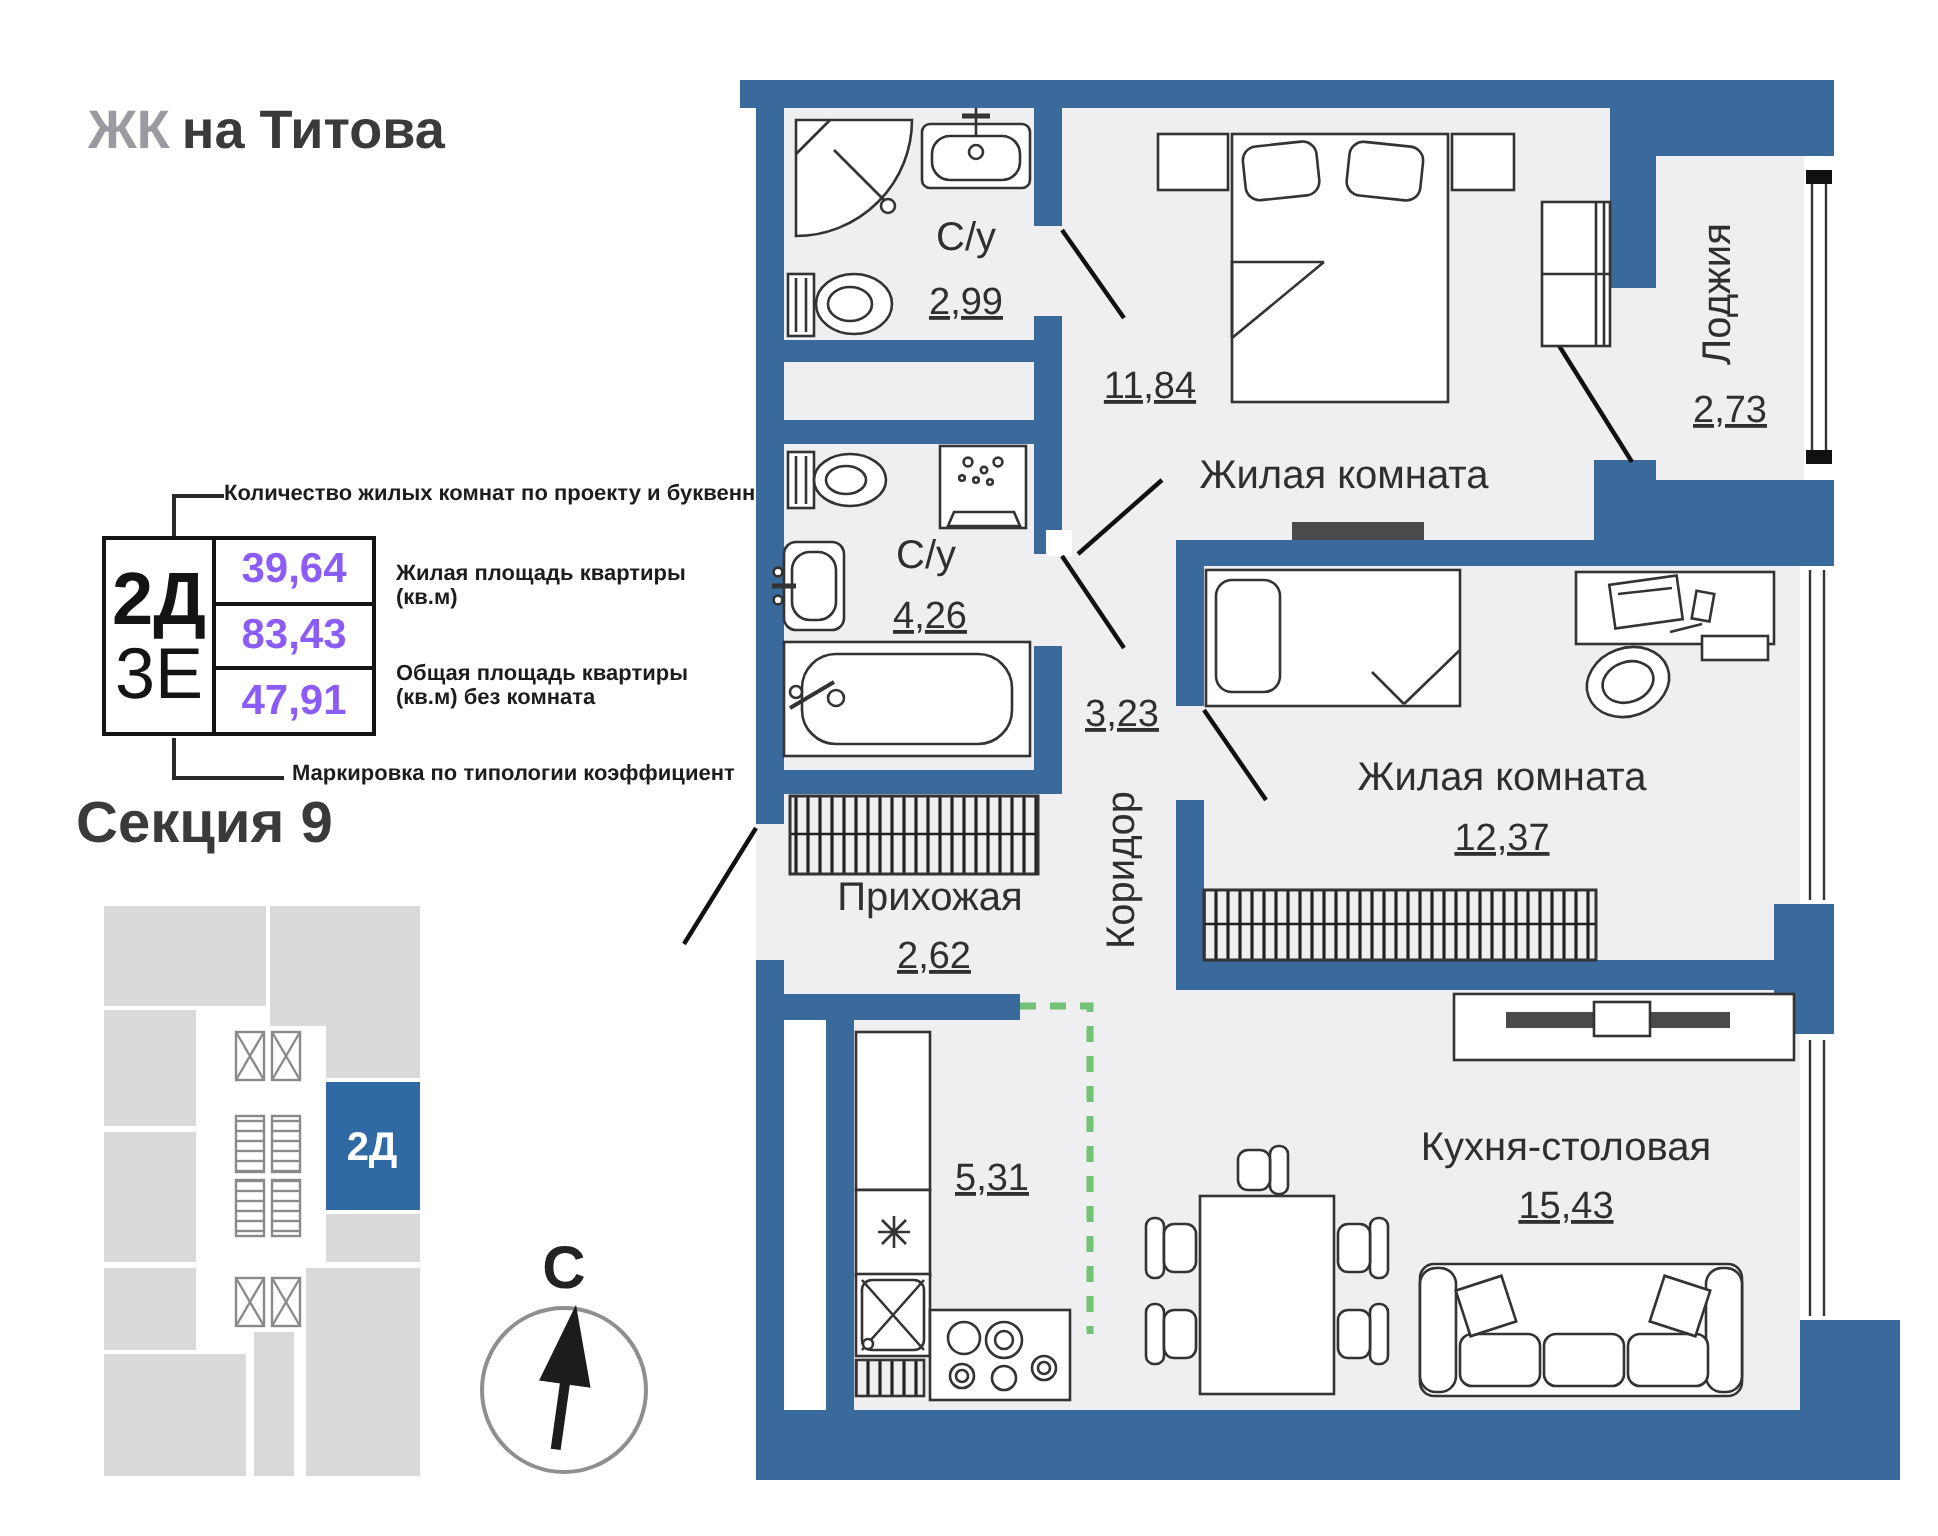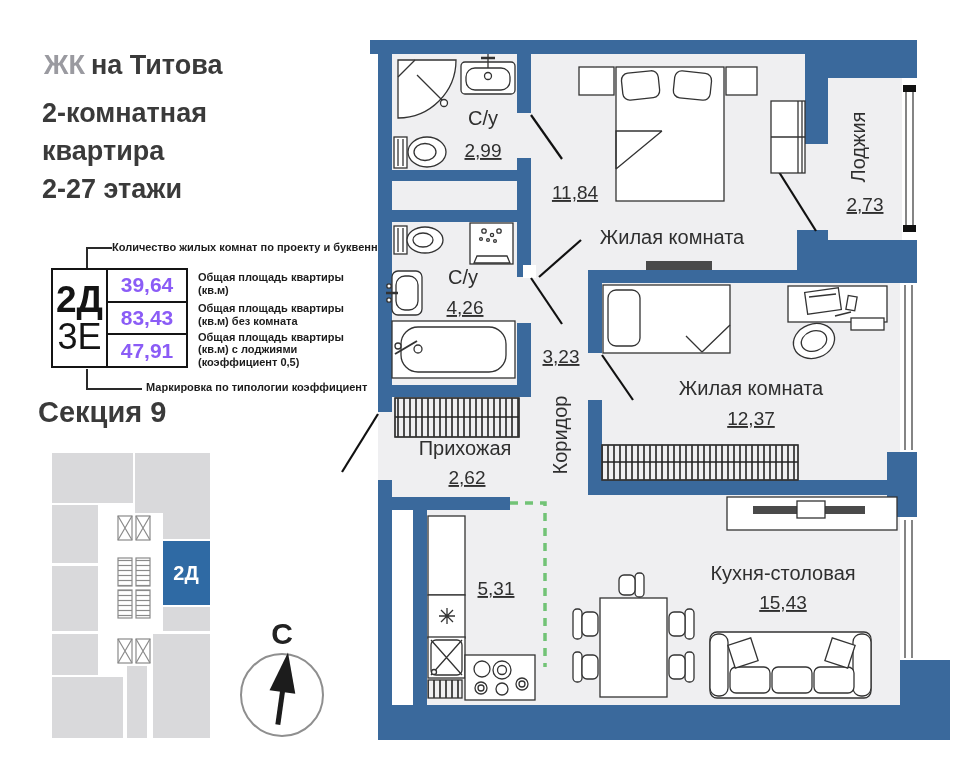--- a/index.html
+++ b/index.html
@@ -42,44 +42,38 @@
 </style>
 </head>
 <body>
 
 <div class="page">
 
   <div class="brand">
     <span class="zk">ЖК</span><span>на Титова</span>
   </div>
 
-  <div class="subtitle">
-    <div>2-комнатная</div>
-    <div>квартира</div>
-    <div>2-27 этажи</div>
-  </div>
 
   <div class="legend">
     <div class="lg-note-top">Количество жилых комнат по проекту и буквенный код</div>
     <div class="lg-conn-top"></div>
     <div class="lg-box">
       <div class="lg-code">
         <div class="c1">2Д</div>
         <div class="c2">3Е</div>
       </div>
       <div class="lg-vals">
         <div class="lg-val">39,64</div>
         <div class="lg-val">83,43</div>
         <div class="lg-val">47,91</div>
       </div>
     </div>
     <div class="lg-labels">
-      <div class="lg-lab">Общая площадь квартиры (кв.м)</div>
+      <div class="lg-lab">Жилая площадь квартиры (кв.м)</div>
       <div class="lg-lab">Общая площадь квартиры (кв.м) без комната</div>
-      <div class="lg-lab">Общая площадь квартиры (кв.м) с лоджиями (коэффициент 0,5)</div>
     </div>
     <div class="lg-conn-bot"></div>
     <div class="lg-note-bot">Маркировка по типологии коэффициент</div>
   </div>
 
   <div class="section-title">Секция 9</div>
 
   <svg style="position:absolute;left:40px;top:448px" width="172" height="295" viewBox="0 0 172 295">
     <defs>
       <pattern id="stairs" width="14" height="5" patternUnits="userSpaceOnUse">

